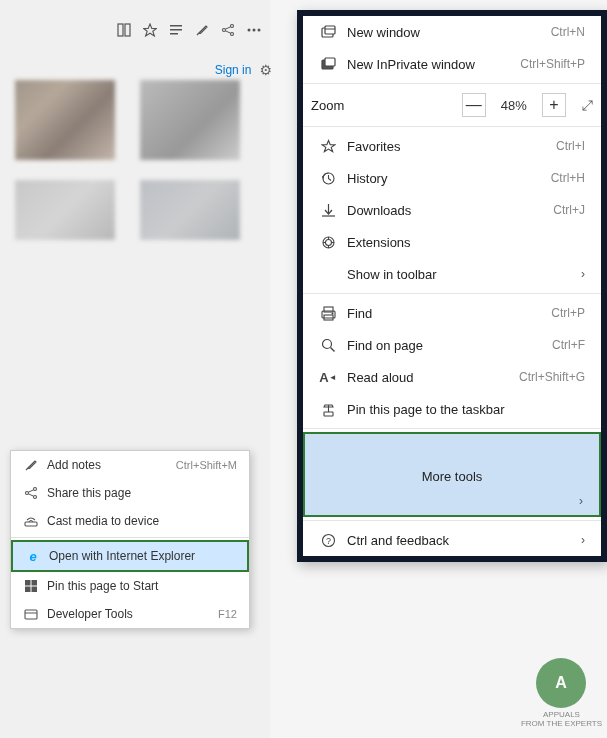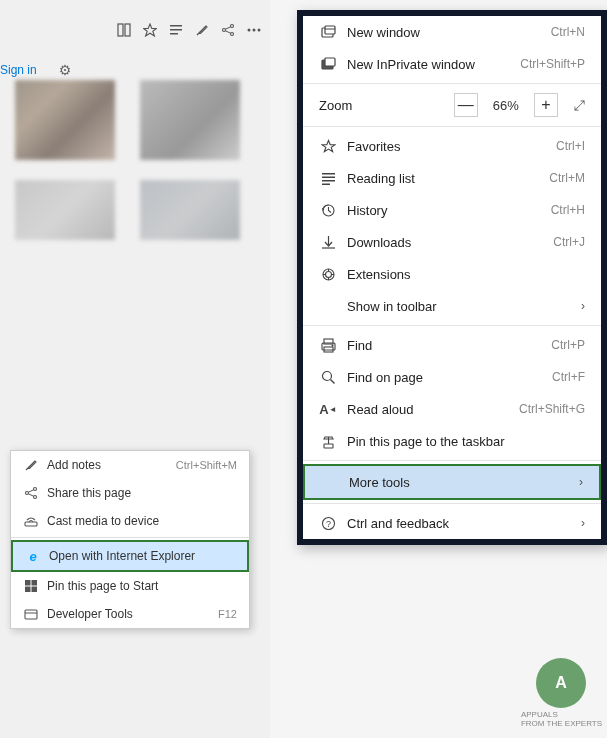--- a/index.html
+++ b/index.html
@@ -71,27 +71,28 @@
       align-items: center;
       justify-content: flex-end;
       padding-right: 5px;
       gap: 4px;
     }
 
     
     .signin-area {
       position: absolute;
       top: 55px;
-      left: 0;
+      left: 12px;
       width: 270px;
       height: 30px;
       display: flex;
       align-items: center;
+      justify-content: flex-end;
       padding-right: 10px;
-      gap: 22px;
+      gap: 8px;
       color: #0078d7;
       font-size: 12px;
     }
 
     
     .context-menu {
       position: absolute;
       top: 450px;
       left: 10px;
       width: 240px;
@@ -150,20 +151,21 @@
       padding: 7px 16px;
       cursor: pointer;
       gap: 10px;
       font-size: 13px;
       color: #222;
       position: relative;
     }
     .menu-item.highlighted {
       background: #cce0f5;
       border: 2px solid #2e7d32;
+      flex-direction: column;
     }
     .menu-item .shortcut {
       margin-left: auto;
       color: #888;
       font-size: 12px;
     }
     .menu-item .arrow {
       margin-left: auto;
       color: #555;
       font-size: 12px;
@@ -181,21 +183,21 @@
     .menu-divider {
       height: 1px;
       background: #e5e5e5;
       margin: 3px 0;
     }
 
     
     .zoom-row {
       display: flex;
       align-items: center;
-      padding: 6px 16px;
+      padding: 6px 8px;
       gap: 8px;
       font-size: 13px;
       color: #222;
     }
     .zoom-minus, .zoom-plus {
       width: 24px;
       height: 24px;
       border: 1px solid #ccc;
       background: white;
       display: flex;
@@ -236,20 +238,21 @@
       display: flex;
       align-items: center;
       justify-content: center;
       color: white;
       font-size: 20px;
       font-weight: bold;
     }
     .watermark-text {
       font-size: 8px;
       color: #555;
+      text-align: center;
       margin-top: 2px;
     }
 
     
     .tb-icon {
       width: 22px;
       height: 22px;
       display: flex;
       align-items: center;
       justify-content: center;
@@ -400,49 +403,37 @@
     <span>New InPrivate window</span>
     <span class="shortcut">Ctrl+Shift+P</span>
   </div>
 
   <div class="menu-divider"></div>
 
   <div class="zoom-row">
     <span>Zoom</span>
     <span style="flex:1"></span>
     <div class="zoom-minus">—</div>
-    <span class="zoom-value">66%</span>
+    <span class="zoom-value">48%</span>
     <div class="zoom-plus">+</div>
     <span class="zoom-expand" style="margin-left:8px;">⤢</span>
   </div>
 
   <div class="menu-divider"></div>
 
   <div class="menu-item">
     <span class="icon">
       <svg width="15" height="15" viewBox="0 0 15 15">
           <polygon points="7.5,1.5 9.2,5.8 14,5.8 10.2,8.4 11.7,12.7 7.5,10.1 3.3,12.7 4.8,8.4 1,5.8 5.8,5.8" fill="none" stroke="#444" stroke-width="1.1"></polygon>
         </svg>
     </span>
     <span>Favorites</span>
     <span class="shortcut">Ctrl+I</span>
   </div>
 
-  <div class="menu-item">
-    <span class="icon">
-      <svg width="15" height="15" viewBox="0 0 15 15">
-          <rect x="1" y="2" width="13" height="1.5" fill="#444"></rect>
-          <rect x="1" y="5.5" width="13" height="1.5" fill="#444"></rect>
-          <rect x="1" y="9" width="13" height="1.5" fill="#444"></rect>
-          <rect x="1" y="12.5" width="8" height="1.5" fill="#444"></rect>
-        </svg>
-    </span>
-    <span>Reading list</span>
-    <span class="shortcut">Ctrl+M</span>
-  </div>
 
 
   <div class="menu-item">
     <span class="icon">
       <svg width="15" height="15" viewBox="0 0 15 15">
           <circle cx="7.5" cy="7.5" r="5.5" fill="none" stroke="#444" stroke-width="1.1"></circle>
           <polyline points="7.5,4 7.5,7.5 10,9.5" fill="none" stroke="#444" stroke-width="1.1"></polyline>
           <path d="M2,7.5 Q2,2 7.5,2" fill="none" stroke="#444" stroke-width="1.1"></path>
           <polygon points="1,5 2,7.5 3,5" fill="#444"></polygon>
         </svg>

